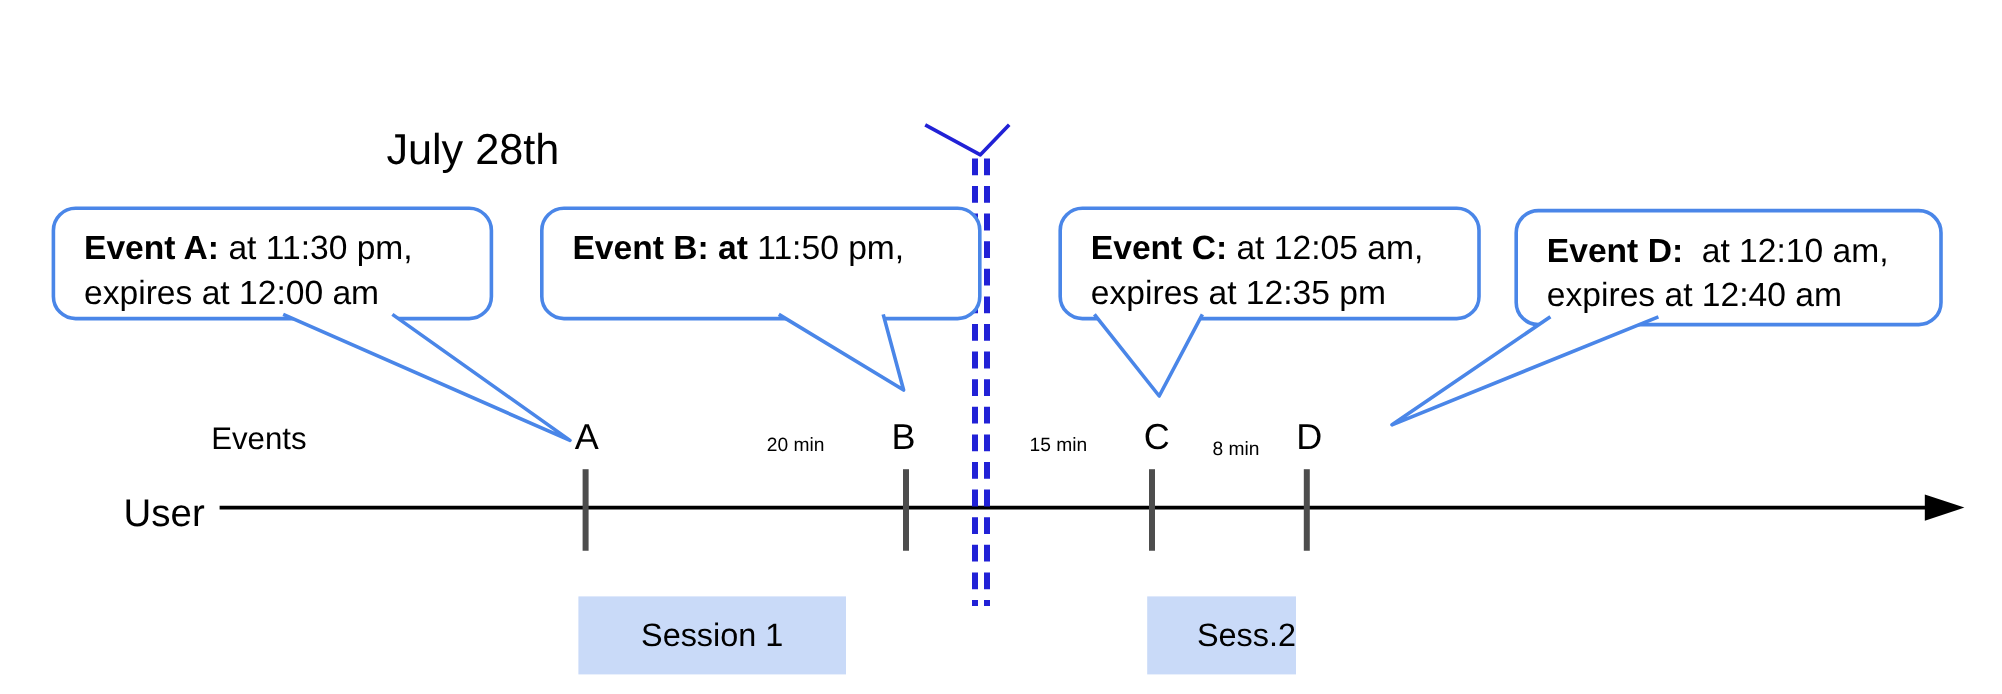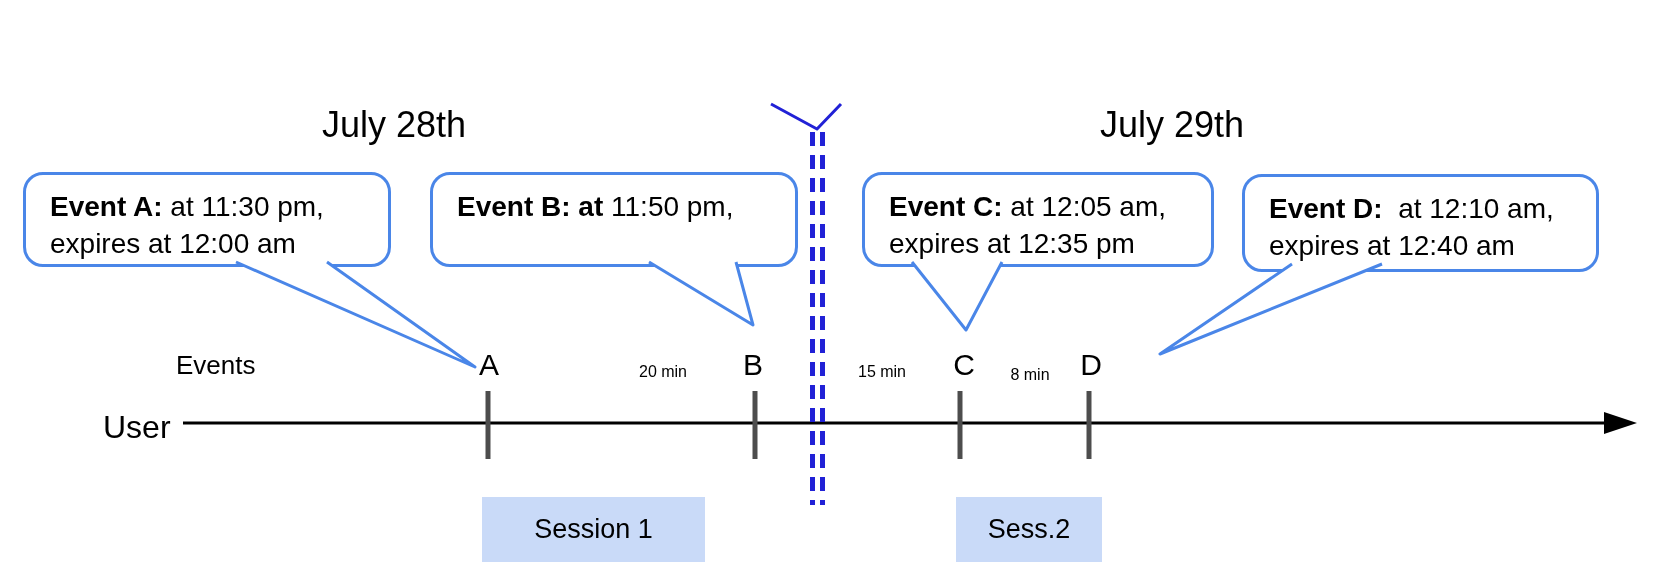--- a/index.html
+++ b/index.html
@@ -6,21 +6,21 @@
   #canvas{
     position:relative;width:1668px;height:578px;background:#fff;overflow:hidden;
     font-family:"Liberation Sans","DejaVu Sans",sans-serif;color:#000;
   }
   svg.layer{position:absolute;left:0;top:0;pointer-events:none;}
   .date-label{position:absolute;font-size:36px;white-space:nowrap;}
   .axis-label{position:absolute;white-space:nowrap;}
   .bubble{
     position:absolute;box-sizing:border-box;background:#fff;
     border:3px solid var(--callout-border,#4a86e8);border-radius:20px;
-    font-size:28px;line-height:37px;padding:13px 6px 0 24px;white-space:nowrap;z-index:2;
+    font-size:28px;line-height:37px;padding:13px 6px 0 24px;white-space:nowrap;z-index:2;margin-left:20px;
   }
   .bubble .txt{white-space:pre-wrap;}
   .bubble b{font-weight:bold;}
   .midnight-bubble{
     position:absolute;box-sizing:border-box;background:#fff;
     border:3px solid var(--midnight-blue,#2020d8);border-radius:24px;
     display:flex;align-items:center;font-size:30px;padding-left:30px;z-index:2;
   }
   .tick-letter{position:absolute;font-size:30px;transform:translateX(-50%);white-space:nowrap;}
   .interval-label{position:absolute;font-size:16px;transform:translateX(-50%);white-space:nowrap;text-align:right;}
@@ -40,21 +40,20 @@
     <polygon points="1604,412 1604,434 1637,423" style="fill:var(--line-black,#000)"></polygon>
     <line x1="488" y1="391" x2="488" y2="459" style="stroke:var(--tick-gray,#4d4d4d);stroke-width:5"></line>
     <line x1="755" y1="391" x2="755" y2="459" style="stroke:var(--tick-gray,#4d4d4d);stroke-width:5"></line>
     <line x1="960" y1="391" x2="960" y2="459" style="stroke:var(--tick-gray,#4d4d4d);stroke-width:5"></line>
     <line x1="1089" y1="391" x2="1089" y2="459" style="stroke:var(--tick-gray,#4d4d4d);stroke-width:5"></line>
     <line x1="812.5" y1="132" x2="812.5" y2="505" style="stroke:var(--midnight-blue,#2121d6);stroke-width:5;stroke-dasharray:14 9"></line>
     <line x1="822.5" y1="132" x2="822.5" y2="505" style="stroke:var(--midnight-blue,#2121d6);stroke-width:5;stroke-dasharray:14 9"></line>
   </svg>
 
   <div class="date-label" style="left:322px;top:104px;">July 28th</div>
-  <div class="date-label" style="left:1100px;top:104px;">July 29th</div>
 
 
   <div class="bubble" style="left:23px;top:172px;width:368px;height:95px;">
     <b class="txt">Event A:</b><span class="txt"> at 11:30 pm,</span><br>
     <span class="txt">expires at 12:00 am</span>
   </div>
   <div class="bubble" style="left:430px;top:172px;width:368px;height:95px;">
     <b class="txt">Event B: at</b><span class="txt"> 11:50 pm,</span><br>
   </div>
   <div class="bubble" style="left:862px;top:172px;width:352px;height:95px;">
@@ -82,17 +81,17 @@
   <div class="tick-letter" style="left:964px;top:348px;">C</div>
   <div class="tick-letter" style="left:1091px;top:348px;">D</div>
 
   <div class="interval-label" style="left:663px;top:363px;">20 min</div>
   <div class="interval-label" style="left:882px;top:363px;">15 min</div>
   <div class="interval-label" style="left:1030px;top:366px;">8 min</div>
 
   <div class="session-box" style="left:482px;top:497px;width:223px;height:65px;">
     <span>Session 1</span>
   </div>
-  <div class="session-box" style="left:956px;top:497px;width:146px;height:65px;">
+  <div class="session-box" style="left:956px;top:497px;width:124px;height:65px;justify-content:flex-end;">
     <span>Sess.2</span>
   </div>
 
 </div>
 
 </body></html>

